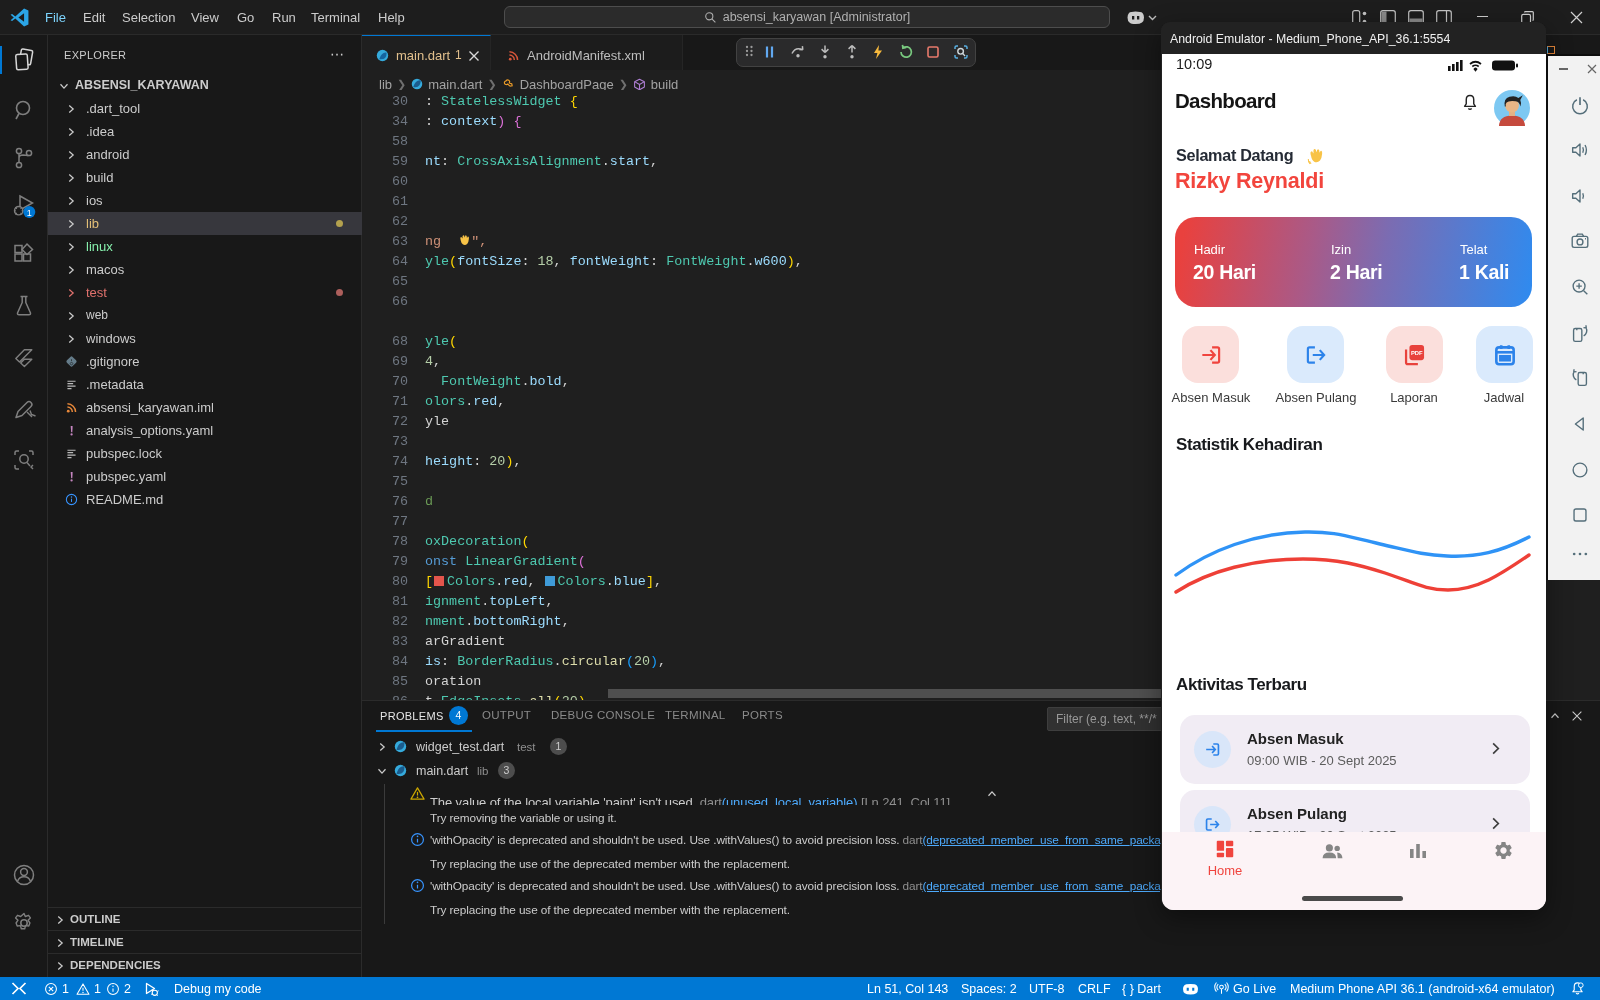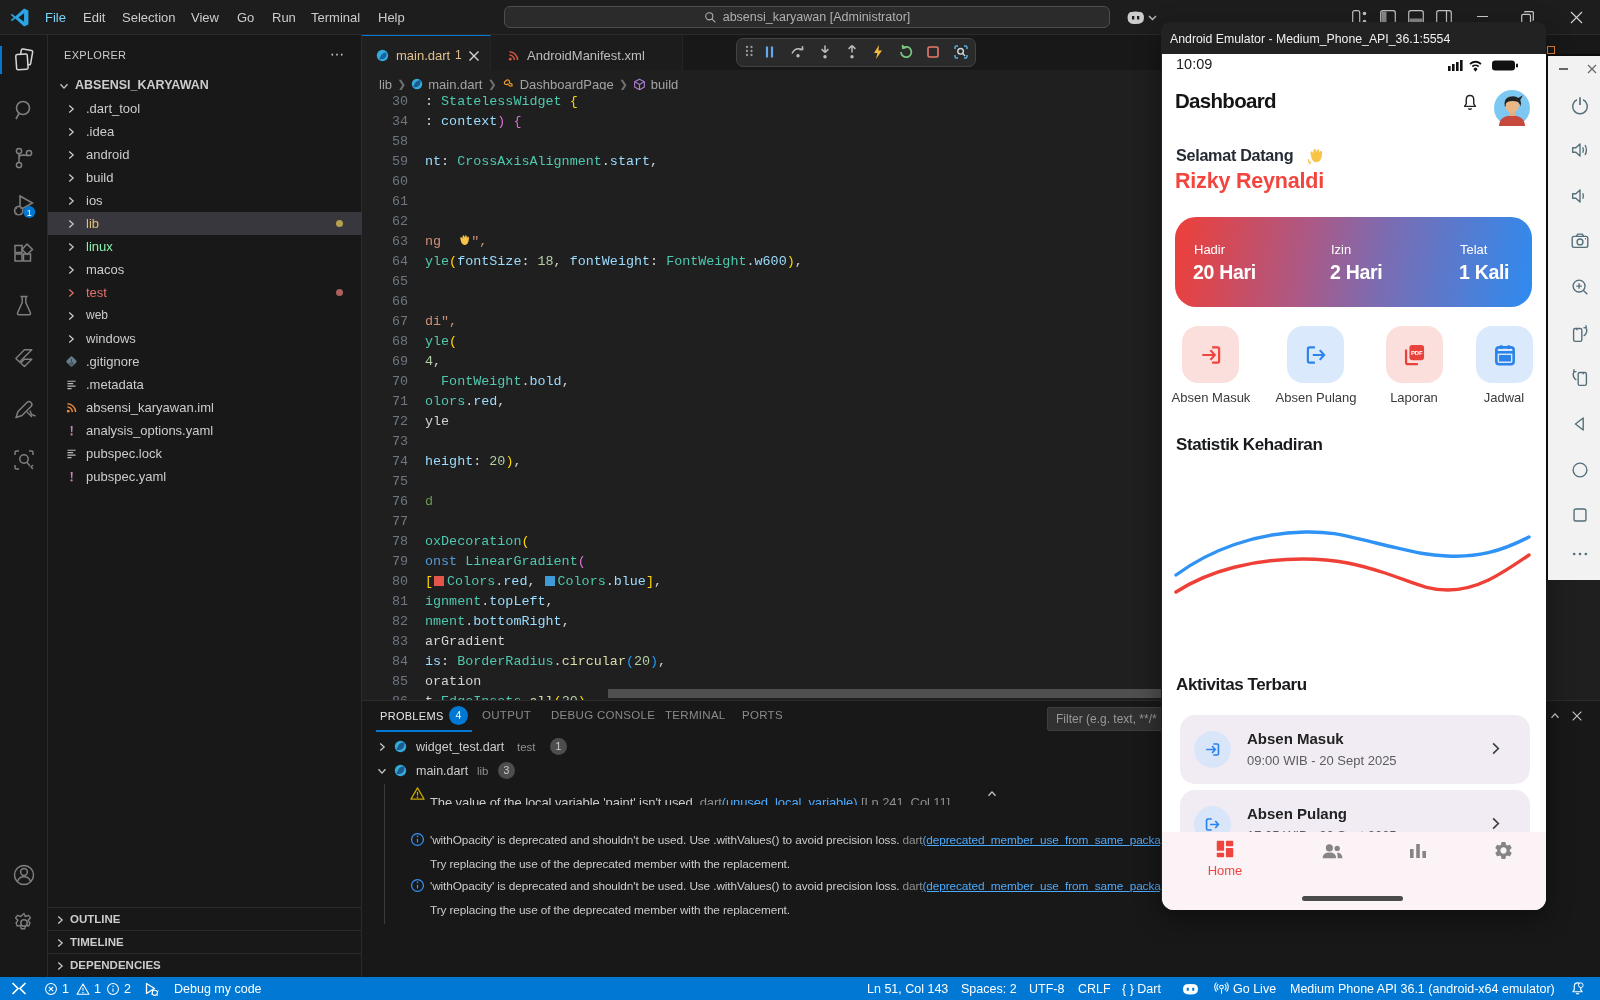--- a/index.html
+++ b/index.html
@@ -229,20 +229,28 @@
       </svg>
       <span style="position:absolute;left:38px;top:4px;font-size:13px;color:#cccccc">pubspec.lock</span>
     </div>
 <div class="a" style="left:48px;top:464.5px;width:314px;height:23px">
       <svg width="13" height="13" viewBox="0 0 16 16" style="position:absolute;left:17px;top:5px">
         <path d="M7 2.5 h2.4 L9 10 H7.6 Z" fill="#c586c0"></path>
         <circle cx="8.1" cy="12.8" r="1.4" fill="#c586c0"></circle>
       </svg>
       <span style="position:absolute;left:38px;top:4px;font-size:13px;color:#cccccc">pubspec.yaml</span>
     </div>
+<div class="a" style="left:48px;top:487.5px;width:314px;height:23px">
+      <svg width="13" height="13" viewBox="0 0 16 16" style="position:absolute;left:17px;top:5px">
+        <circle cx="8" cy="8" r="6.3" stroke="#3794ff" stroke-width="1.3" fill="none"></circle>
+        <path d="M8 7 v4" stroke="#3794ff" stroke-width="1.3"></path>
+        <circle cx="8" cy="4.8" r=".9" fill="#3794ff"></circle>
+      </svg>
+      <span style="position:absolute;left:38px;top:4px;font-size:13px;color:#cccccc">README.md</span>
+    </div>
 <div class="a" style="left:48px;top:907px;width:314px;height:23px;border-top:1px solid #2b2b2b">
       <svg width="14" height="14" viewBox="0 0 16 16" style="position:absolute;left:5px;top:5px">
         <path d="M6 4 L10.5 8 L6 12" stroke="#cccccc" stroke-width="1.4" fill="none"></path>
       </svg>
       <span style="position:absolute;left:22px;top:5px;font-size:11.5px;font-weight:bold;color:#cccccc">OUTLINE</span>
     </div>
 <div class="a" style="left:48px;top:930px;width:314px;height:23px;border-top:1px solid #2b2b2b">
       <svg width="14" height="14" viewBox="0 0 16 16" style="position:absolute;left:5px;top:5px">
         <path d="M6 4 L10.5 8 L6 12" stroke="#cccccc" stroke-width="1.4" fill="none"></path>
       </svg>
@@ -342,21 +350,20 @@
       <div style="position:absolute;left:0;top:62px;width:1238px;height:20px;line-height:20px;white-space:pre"><span style="position:absolute;right:1192px;top:0;color:#6e7681">59</span><span style="position:absolute;left:63px;top:0"><span style="color:#9cdcfe">nt</span><span style="color:#d4d4d4">:&nbsp;</span><span style="color:#4ec9b0">CrossAxisAlignment</span><span style="color:#d4d4d4">.</span><span style="color:#9cdcfe">start</span><span style="color:#d4d4d4">,</span></span></div>
       <div style="position:absolute;left:0;top:82px;width:1238px;height:20px;line-height:20px;white-space:pre"><span style="position:absolute;right:1192px;top:0;color:#6e7681">60</span><span style="position:absolute;left:63px;top:0"></span></div>
       <div style="position:absolute;left:0;top:102px;width:1238px;height:20px;line-height:20px;white-space:pre"><span style="position:absolute;right:1192px;top:0;color:#6e7681">61</span><span style="position:absolute;left:63px;top:0"></span></div>
       <div style="position:absolute;left:0;top:122px;width:1238px;height:20px;line-height:20px;white-space:pre"><span style="position:absolute;right:1192px;top:0;color:#6e7681">62</span><span style="position:absolute;left:63px;top:0"></span></div>
       <div style="position:absolute;left:0;top:142px;width:1238px;height:20px;line-height:20px;white-space:pre"><span style="position:absolute;right:1192px;top:0;color:#6e7681">63</span><span style="position:absolute;left:63px;top:0"><span style="color:#ce9178">ng&nbsp;&nbsp;</span><svg width="14" height="14" viewBox="0 0 24 24" style="display:inline-block;vertical-align:-2px">
             <path d="M6.3 12.4 Q4.8 7.4 6.7 6.8 Q8.4 6.3 9 9.6 L9.5 8.3 Q8.9 4.3 10.9 3.9 Q12.7 3.6 13.1 7.4 L13.7 7.4 Q13.5 3.9 15.3 4 Q17.1 4.2 17 8 L17.6 8.3 Q17.8 5.5 19.3 5.9 Q20.8 6.4 20.4 9.8 Q19.9 15.8 17.7 18.4 Q14.4 21.9 10.4 19.9 Q7.3 18.2 6.3 12.4 Z" fill="#f8c347"></path>
           </svg><span style="color:#ce9178">",</span></span></div>
       <div style="position:absolute;left:0;top:162px;width:1238px;height:20px;line-height:20px;white-space:pre"><span style="position:absolute;right:1192px;top:0;color:#6e7681">64</span><span style="position:absolute;left:63px;top:0"><span style="color:#4ec9b0">yle</span><span style="color:#ffd700">(</span><span style="color:#9cdcfe">fontSize</span><span style="color:#d4d4d4">:&nbsp;</span><span style="color:#b5cea8">18</span><span style="color:#d4d4d4">,&nbsp;</span><span style="color:#9cdcfe">fontWeight</span><span style="color:#d4d4d4">:&nbsp;</span><span style="color:#4ec9b0">FontWeight</span><span style="color:#d4d4d4">.</span><span style="color:#9cdcfe">w600</span><span style="color:#ffd700">)</span><span style="color:#d4d4d4">,</span></span></div>
       <div style="position:absolute;left:0;top:182px;width:1238px;height:20px;line-height:20px;white-space:pre"><span style="position:absolute;right:1192px;top:0;color:#6e7681">65</span><span style="position:absolute;left:63px;top:0"></span></div>
       <div style="position:absolute;left:0;top:202px;width:1238px;height:20px;line-height:20px;white-space:pre"><span style="position:absolute;right:1192px;top:0;color:#6e7681">66</span><span style="position:absolute;left:63px;top:0"></span></div>
-      <div style="position:absolute;left:0;top:222px;width:1238px;height:20px;line-height:20px;white-space:pre"><span style="position:absolute;right:1192px;top:0;color:#6e7681">67</span><span style="position:absolute;left:63px;top:0"><span style="color:#ce9178">di",</span></span></div>
       <div style="position:absolute;left:0;top:242px;width:1238px;height:20px;line-height:20px;white-space:pre"><span style="position:absolute;right:1192px;top:0;color:#6e7681">68</span><span style="position:absolute;left:63px;top:0"><span style="color:#4ec9b0">yle</span><span style="color:#ffd700">(</span></span></div>
       <div style="position:absolute;left:0;top:262px;width:1238px;height:20px;line-height:20px;white-space:pre"><span style="position:absolute;right:1192px;top:0;color:#6e7681">69</span><span style="position:absolute;left:63px;top:0"><span style="color:#b5cea8">4</span><span style="color:#d4d4d4">,</span></span></div>
       <div style="position:absolute;left:0;top:282px;width:1238px;height:20px;line-height:20px;white-space:pre"><span style="position:absolute;right:1192px;top:0;color:#6e7681">70</span><span style="position:absolute;left:63px;top:0"><span style="color:#d4d4d4">&nbsp;&nbsp;</span><span style="color:#4ec9b0">FontWeight</span><span style="color:#d4d4d4">.</span><span style="color:#9cdcfe">bold</span><span style="color:#d4d4d4">,</span></span></div>
       <div style="position:absolute;left:0;top:302px;width:1238px;height:20px;line-height:20px;white-space:pre"><span style="position:absolute;right:1192px;top:0;color:#6e7681">71</span><span style="position:absolute;left:63px;top:0"><span style="color:#4ec9b0">olors</span><span style="color:#d4d4d4">.</span><span style="color:#9cdcfe">red</span><span style="color:#d4d4d4">,</span></span></div>
       <div style="position:absolute;left:0;top:322px;width:1238px;height:20px;line-height:20px;white-space:pre"><span style="position:absolute;right:1192px;top:0;color:#6e7681">72</span><span style="position:absolute;left:63px;top:0"><span style="color:#d4d4d4">yle</span></span></div>
       <div style="position:absolute;left:0;top:342px;width:1238px;height:20px;line-height:20px;white-space:pre"><span style="position:absolute;right:1192px;top:0;color:#6e7681">73</span><span style="position:absolute;left:63px;top:0"></span></div>
       <div style="position:absolute;left:0;top:362px;width:1238px;height:20px;line-height:20px;white-space:pre"><span style="position:absolute;right:1192px;top:0;color:#6e7681">74</span><span style="position:absolute;left:63px;top:0"><span style="color:#9cdcfe">height</span><span style="color:#d4d4d4">:&nbsp;</span><span style="color:#b5cea8">20</span><span style="color:#ffd700">)</span><span style="color:#d4d4d4">,</span></span></div>
       <div style="position:absolute;left:0;top:382px;width:1238px;height:20px;line-height:20px;white-space:pre"><span style="position:absolute;right:1192px;top:0;color:#6e7681">75</span><span style="position:absolute;left:63px;top:0"></span></div>
       <div style="position:absolute;left:0;top:402px;width:1238px;height:20px;line-height:20px;white-space:pre"><span style="position:absolute;right:1192px;top:0;color:#6e7681">76</span><span style="position:absolute;left:63px;top:0"><span style="color:#6a9955">d</span></span></div>
       <div style="position:absolute;left:0;top:422px;width:1238px;height:20px;line-height:20px;white-space:pre"><span style="position:absolute;right:1192px;top:0;color:#6e7681">77</span><span style="position:absolute;left:63px;top:0"></span></div>
@@ -409,20 +416,23 @@
       <svg width="15" height="15" viewBox="0 0 16 16" style="position:absolute;left:48px;top:3px">
         <path d="M8 2 L15 14 H1 Z" stroke="#cca700" stroke-width="1.3" fill="none" stroke-linejoin="round"></path>
         <path d="M8 6.2 v4" stroke="#cca700" stroke-width="1.3"></path>
         <circle cx="8" cy="12" r=".9" fill="#cca700"></circle>
       </svg>
       <span style="position:absolute;left:68px;top:12px;font-size:13px;letter-spacing:-0.1px;color:#cccccc;white-space:nowrap">The value of the local variable 'paint' isn't used.&nbsp;<span style="color:#8f8f8f">dart</span><span style="color:#4daafc;text-decoration:underline">(unused_local_variable)</span><span style="color:#8f8f8f">&nbsp;[Ln 241, Col 11]</span></span>
     </div>
 <svg width="14" height="14" viewBox="0 0 16 16" class="a" style="left:985px;top:787px">
       <path d="M4 10 L8 5.5 L12 10" stroke="#cccccc" stroke-width="1.4" fill="none"></path>
     </svg>
+<div class="a" style="left:362px;top:807px;width:810px;height:22px;overflow:hidden">
+      <span style="position:absolute;left:68px;top:4px;font-size:11.8px;letter-spacing:-0.1px;color:#cccccc;white-space:nowrap">Try removing the variable or using it.</span>
+    </div>
 <div class="a" style="left:362px;top:829px;width:810px;height:22px;overflow:hidden">
       <svg width="15" height="15" viewBox="0 0 16 16" style="position:absolute;left:48px;top:3px">
         <circle cx="8" cy="8" r="6.3" stroke="#3794ff" stroke-width="1.3" fill="none"></circle>
         <path d="M8 7.2 v4" stroke="#3794ff" stroke-width="1.3"></path>
         <circle cx="8" cy="4.6" r=".9" fill="#3794ff"></circle>
       </svg>
       <span style="position:absolute;left:68px;top:4px;font-size:11.8px;letter-spacing:-0.1px;color:#cccccc;white-space:nowrap">'withOpacity' is deprecated and shouldn't be used. Use .withValues() to avoid precision loss.&nbsp;<span style="color:#8f8f8f">dart</span><span style="color:#4daafc;text-decoration:underline">(deprecated_member_use_from_same_package</span></span>
     </div>
 <div class="a" style="left:362px;top:853px;width:810px;height:22px;overflow:hidden">
       <span style="position:absolute;left:68px;top:4px;font-size:11.8px;letter-spacing:-0.1px;color:#cccccc;white-space:nowrap">Try replacing the use of the deprecated member with the replacement.</span>

